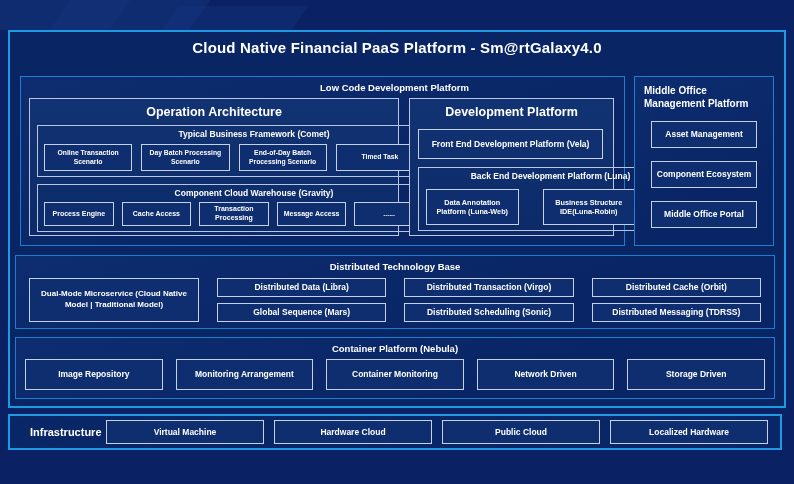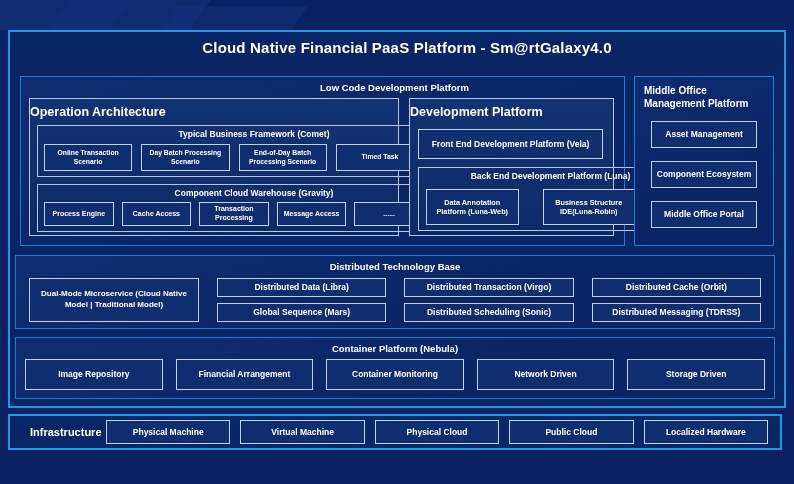--- a/index.html
+++ b/index.html
@@ -10,41 +10,41 @@
   }
   .stripe{position:absolute;transform:skewX(-35deg);background:#16357e;}
   .stripe.s1{top:0;left:-50px;width:250px;height:30px;opacity:.55;}
   .stripe.s2{top:6px;left:170px;width:130px;height:24px;opacity:.38;}
   .stripe.s3{top:0;left:60px;width:60px;height:30px;opacity:.35;}
 
   .panel{
     position:absolute;left:8px;top:30px;width:774px;height:374px;
     border:2px solid #1e9ae2;background:#092563;
   }
-  .page-title{position:absolute;top:7px;left:0;width:100%;text-align:center;font-size:15px;letter-spacing:.2px;padding-left:10px;}
+  .page-title{position:absolute;top:7px;left:0;width:100%;text-align:center;font-size:15px;letter-spacing:.2px;}
 
   .section{
     position:absolute;border:1.5px solid #1a7fd0;
     background:linear-gradient(160deg,#0d2d70 0%,#092565 65%);
   }
   .sec-low-code{left:10px;top:44px;width:603px;height:168px;}
   .sec-mid-office{left:624px;top:44px;width:138px;height:168px;}
   .sec-distributed{left:5px;top:223px;width:758px;height:72px;}
   .sec-container{left:5px;top:305px;width:758px;height:60px;}
 
   .sec-label{text-align:center;font-size:9.5px;margin-top:5px;}
   .lc-label{transform:translateX(72px);}
 
   .midbox{
     position:absolute;border:1px solid #b9c6e0;
     background:linear-gradient(180deg,#123373,#0c2a68);
   }
   .op-arch{left:8px;top:21px;width:368px;height:136px;}
   .dev-plat{left:388px;top:21px;width:203px;height:136px;}
-  .mid-title{font-size:12.5px;margin-top:6px;}
+  .mid-title{text-align:center;font-size:12.5px;margin-top:6px;}
 
   .subbox{position:absolute;border:1px solid #b9c6e0;padding-left:40px;}
   .tbf{left:7px;top:26px;width:352px;height:50px;}
   .ccw{left:7px;top:85px;width:352px;height:46px;}
   .sub-title{text-align:center;font-size:8.5px;margin-top:3px;}
   .row{position:absolute;left:6px;right:6px;top:18px;bottom:5px;display:flex;gap:9px;}
   .ccw .row{top:17px;gap:8px;}
 
   .leaf{
     border:1px solid #c4d1e8;background:#0e2e6f;
@@ -153,28 +153,27 @@
         <div class="leaf">Distributed Scheduling (Sonic)</div>
         <div class="leaf">Distributed Messaging (TDRSS)</div>
       </div>
     </div>
   </div>
 
   <div class="section sec-container">
     <div class="sec-label">Container Platform (Nebula)</div>
     <div class="cp-row">
       <div class="leaf">Image Repository</div>
-      <div class="leaf">Financial Arrangement</div>
+      <div class="leaf">Monitoring Arrangement</div>
       <div class="leaf">Container Monitoring</div>
       <div class="leaf">Network Driven</div>
       <div class="leaf">Storage Driven</div>
     </div>
   </div>
 </div>
 
 <div class="infra">
   <div class="infra-label">Infrastructure</div>
-  <div class="leaf">Physical Machine</div>
   <div class="leaf">Virtual Machine</div>
-  <div class="leaf">Physical Cloud</div>
+  <div class="leaf">Hardware Cloud</div>
   <div class="leaf">Public Cloud</div>
   <div class="leaf">Localized Hardware</div>
 </div>
 
 </body></html>

